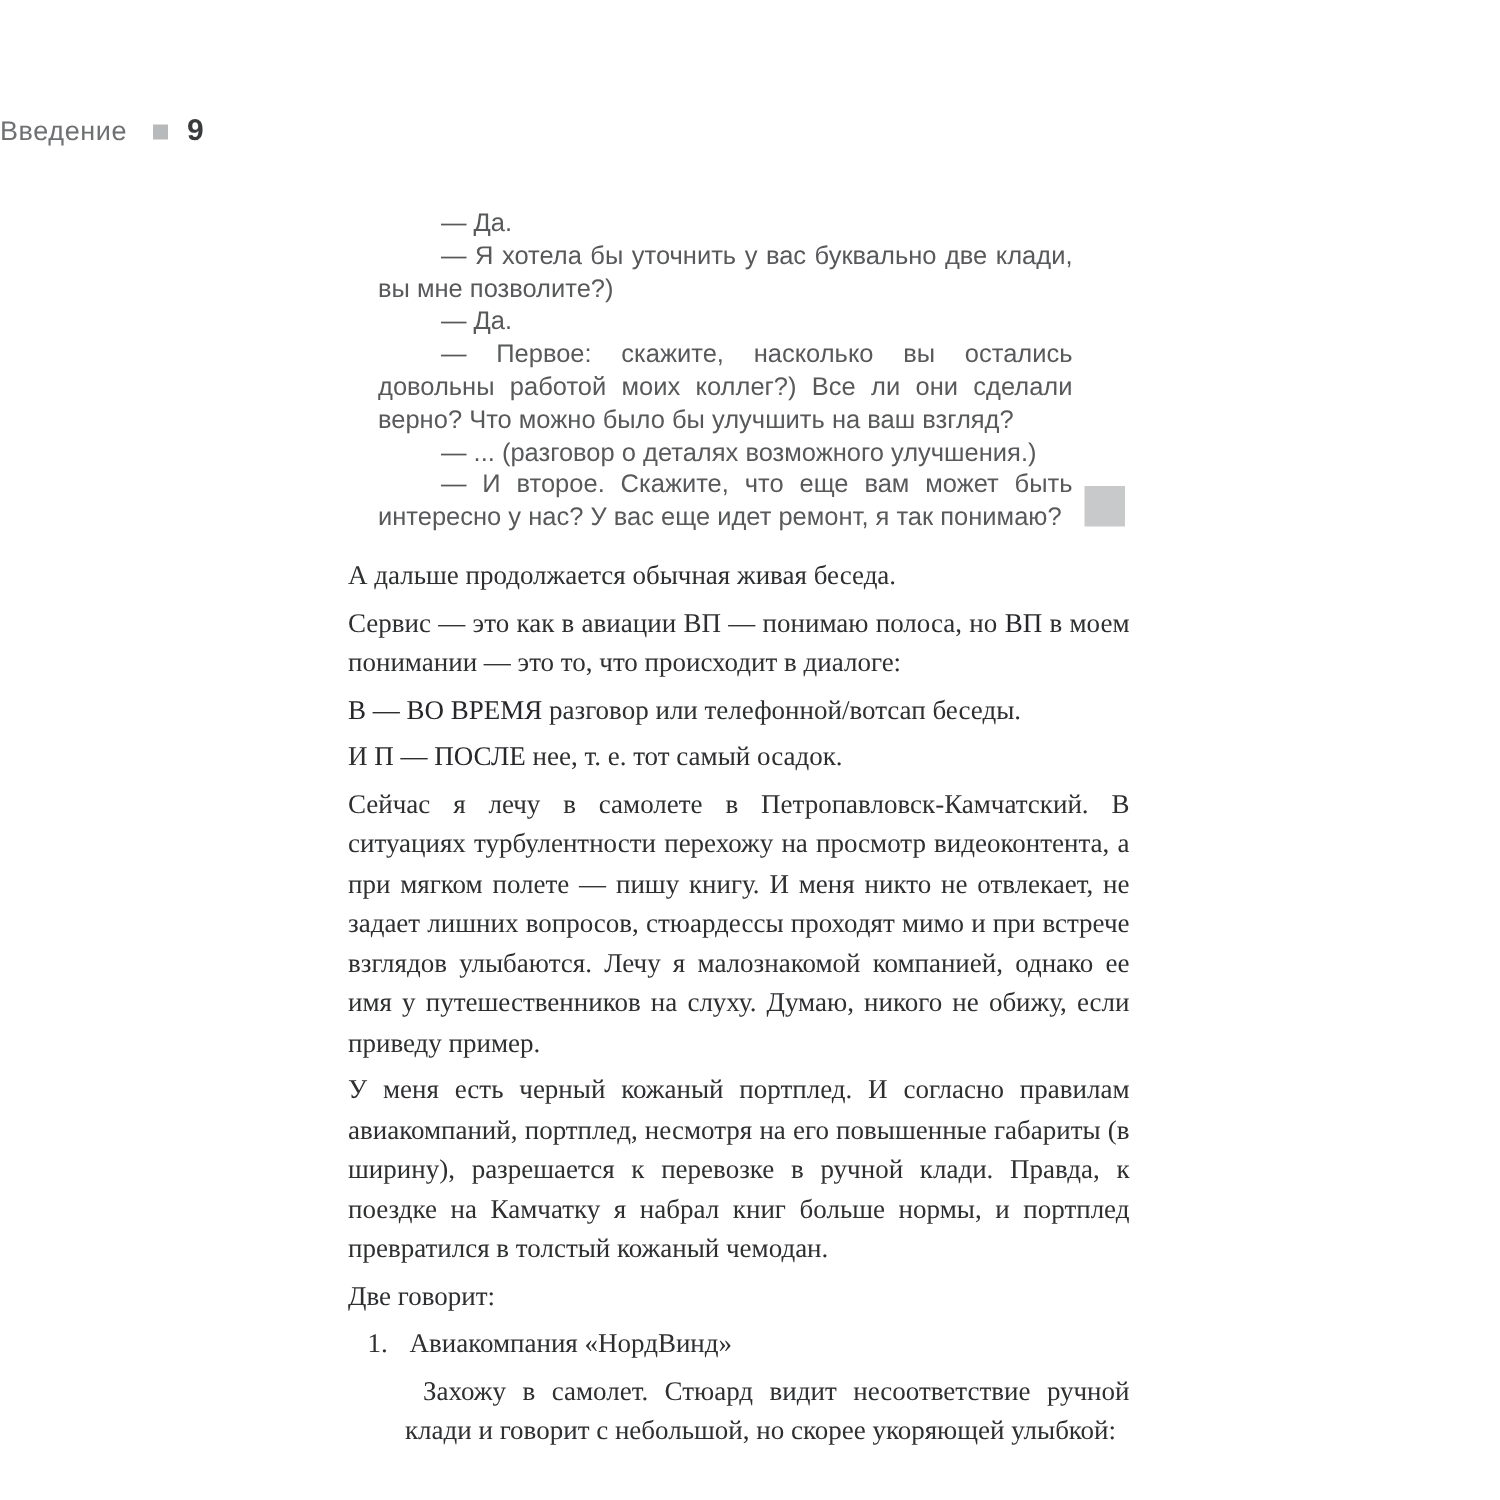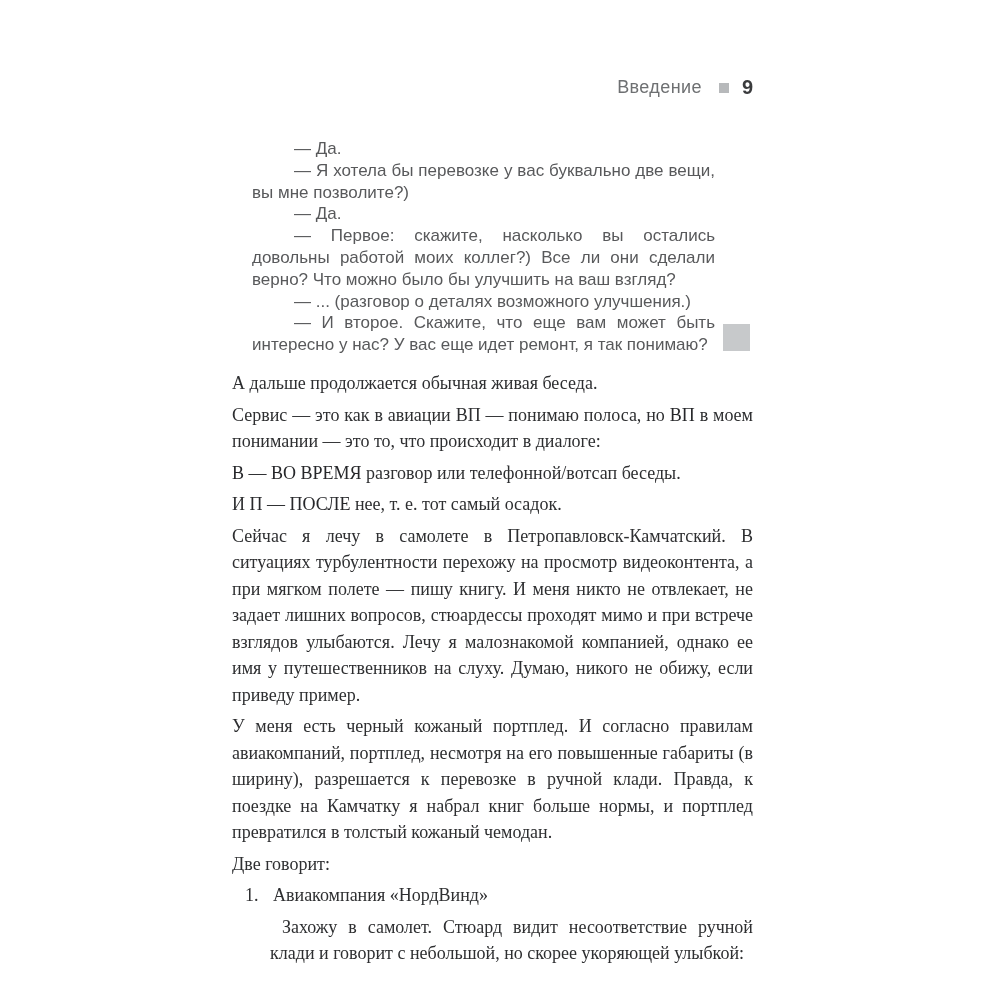--- a/index.html
+++ b/index.html
@@ -11,21 +11,20 @@
     overflow: hidden;
   }
 
   
   .page-header {
     position: absolute;
     top: 76px;
     left: 0;
     width: 753px;
     display: flex;
-    justify-content: flex-end;
     align-items: center;
     font-family: "Liberation Sans", sans-serif;
   }
   .chapter-title {
     font-size: 18px;
     color: #6e7072;
     letter-spacing: 0.4px;
   }
   .hdr-square {
     width: 10px;
@@ -97,21 +96,21 @@
 <div class="page">
 
   <div class="page-header">
     <span class="chapter-title">Введение</span>
     <span class="hdr-square"></span>
     <span class="page-number">9</span>
   </div>
 
   <div class="dialogue">
     <p>— Да.</p>
-    <p>— Я хотела бы перевозке у вас буквально две вещи, вы мне позволите?)</p>
+    <p>— Я хотела бы уточнить у вас буквально две клади, вы мне позволите?)</p>
     <p>— Да.</p>
     <p>— Первое: скажите, насколько вы остались довольны работой моих коллег?) Все ли они сделали верно? Что можно было бы улучшить на ваш взгляд?</p>
     <p>— ... (разговор о деталях возможного улучшения.)</p>
     <p>— И второе. Скажите, что еще вам может быть интересно у нас? У вас еще идет ремонт, я так понимаю?</p>
   </div>
 
   <div class="margin-square"></div>
 
   <div class="body-text">
     <p>А дальше продолжается обычная живая беседа.</p>

